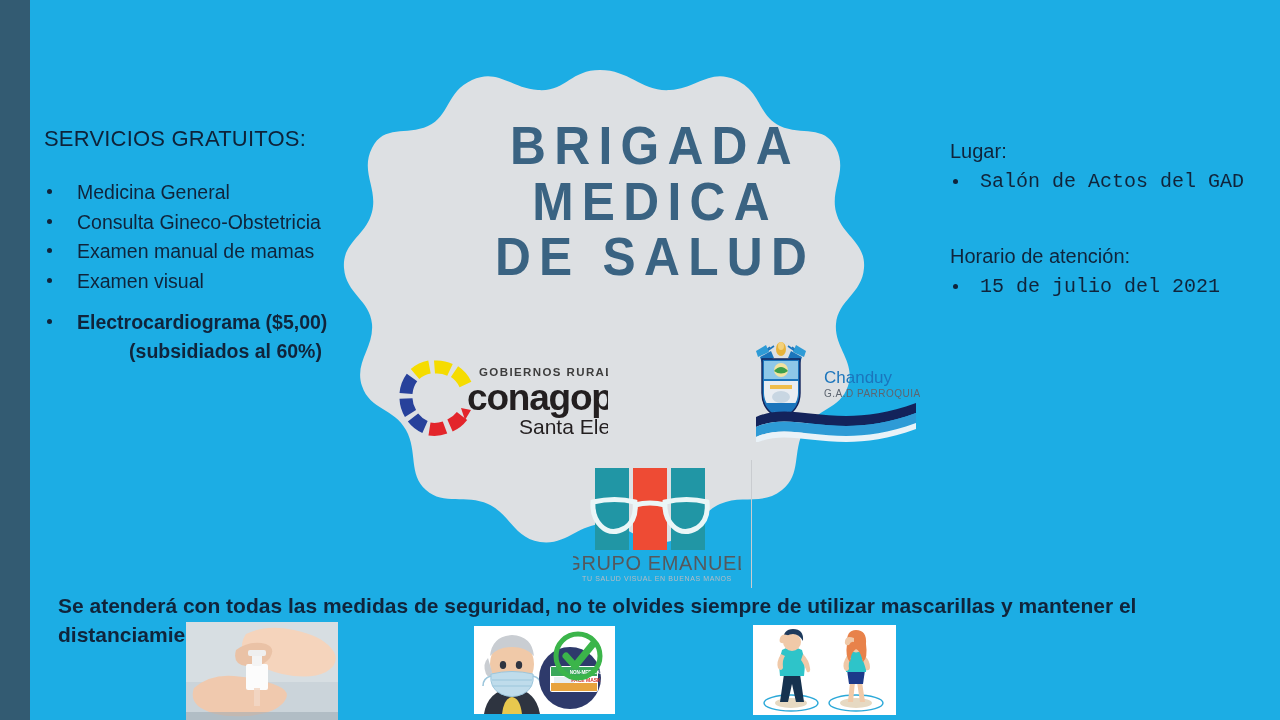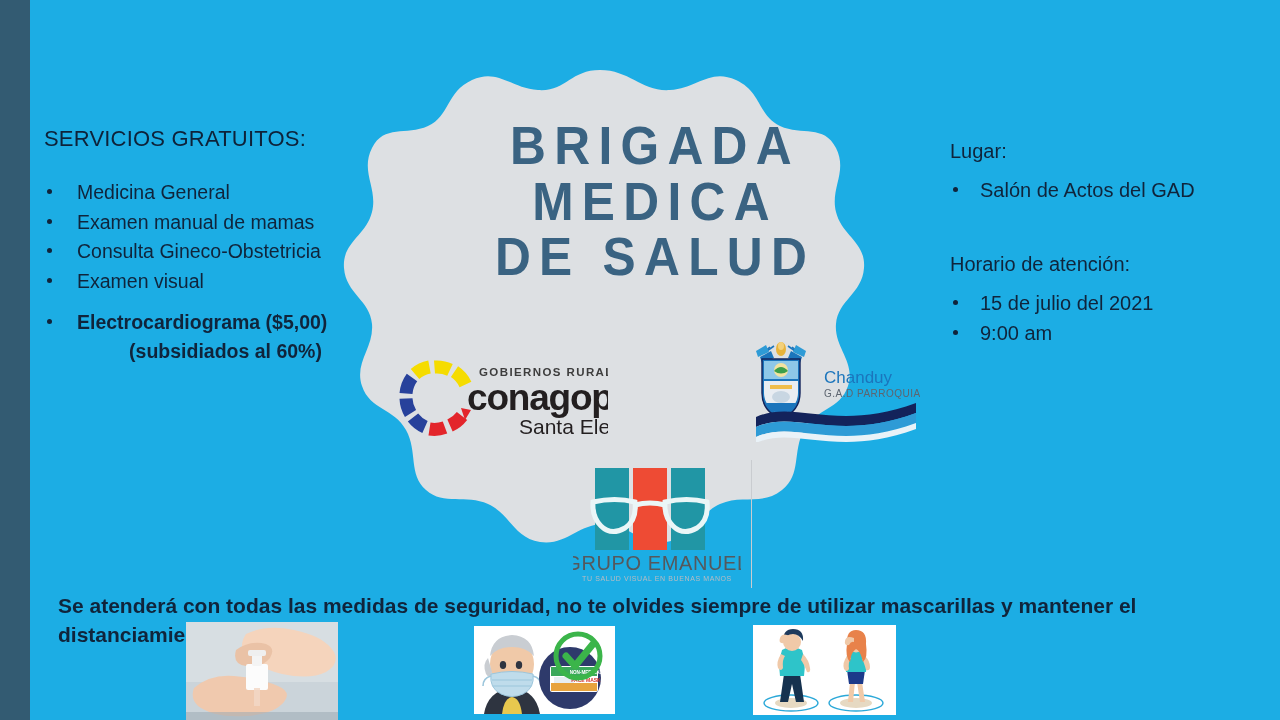--- a/index.html
+++ b/index.html
@@ -90,21 +90,21 @@
     position: absolute;
     left: 950px; top: 140px;
     width: 310px;
     color: #10243B;
   }
   .right-col .label {
     font-size: 20px;
     margin: 0 0 3px 0;
   }
   .right-col .gap { height: 48px; }
-  .right-col ul { list-style: none; margin: 12px 0 0 0; padding: 0; }
+  .right-col ul { list-style: none; margin: 4px 0 0 0; padding: 0; font-family: Liberation Mono, monospace; }
   .right-col ul li {
     position: relative;
     padding-left: 30px;
     font-size: 20px;
     line-height: 1.5;
   }
   .right-col ul li .dot {
     position: absolute;
     left: 3px; top: 12px;
     width: 5px; height: 5px;
@@ -204,43 +204,42 @@
     <span class="line">BRIGADA</span>
     <span class="line">MEDICA</span>
     <span class="line">DE SALUD</span>
   </div>
 
   <div class="left-col">
     <div class="col-heading">SERVICIOS GRATUITOS:</div>
 
     <ul class="bullets">
       <li><span class="dot"></span><span>Medicina General</span></li>
+      <li><span class="dot"></span><span>Consulta Gineco-Obstetricia</span></li>
       <li><span class="dot"></span><span>Examen manual de mamas</span></li>
-      <li><span class="dot"></span><span>Consulta Gineco-Obstetricia</span></li>
       <li><span class="dot"></span><span>Examen visual</span></li>
     </ul>
 
     <ul class="bullets group-two">
       <li><span class="dot"></span><span>Electrocardiograma ($5,00)</span></li>
       <li class="nobullet">(subsidiados al 60%)</li>
     </ul>
   </div>
 
   <div class="right-col">
     <div class="label">Lugar:</div>
     <ul>
       <li><span class="dot"></span><span>Salón de Actos del GAD</span></li>
     </ul>
 
     <div class="gap"></div>
 
     <div class="label">Horario de atención:</div>
     <ul>
       <li><span class="dot"></span><span>15 de julio del 2021</span></li>
-      <li><span class="dot"></span><span>9:00 am</span></li>
     </ul>
   </div>
 
   <div class="logo-conagopare">
     <svg viewBox="0 0 215 92" xmlns="http://www.w3.org/2000/svg">
       <g transform="translate(44,46)">
         <g fill="none" stroke-width="13">
           <path stroke="#F5DC00" d="M -2.5,-31 A 31,31 0 0 1 13,-28.2"></path>
           <path stroke="#F5DC00" d="M 17.5,-26.3 A 31,31 0 0 1 28.5,-13.5"></path>
           <path stroke="#F5DC00" d="M -7.5,-31 A 31,31 0 0 0 -22,-24"></path>

